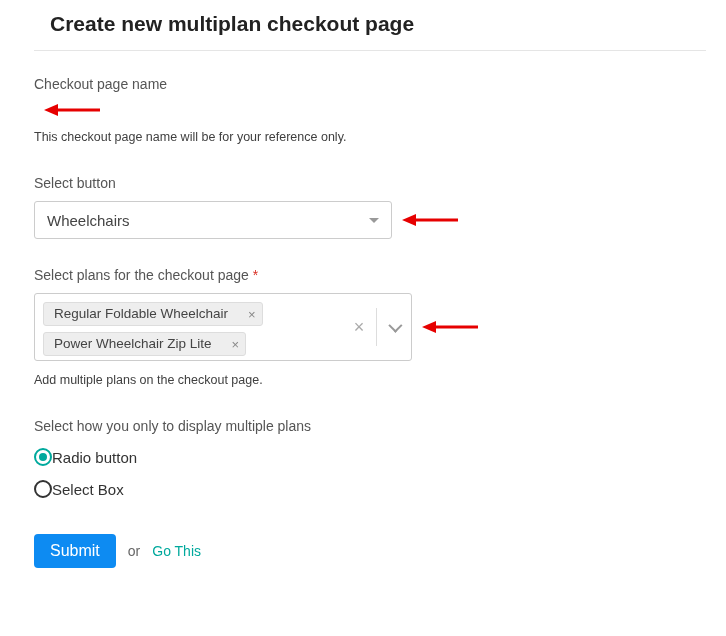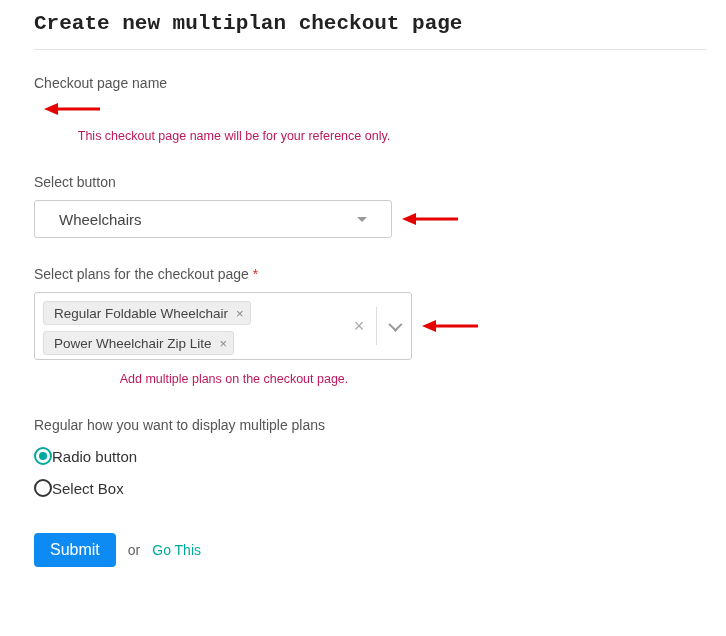--- a/index.html
+++ b/index.html
@@ -11,22 +11,21 @@
     color: #333;
     width: 726px;
   }
   .container {
     padding: 12px 20px 20px 34px;
   }
   h1.page-title {
     font-size: 21px;
     font-weight: 600;
     color: #222;
-    margin: 0 0 14px 0;
-    font-family: Liberation Mono, monospace;
+    margin: 0 0 14px 16px;
   }
   .hr {
     border: none;
     border-top: 1px solid #e5e5e5;
     margin: 0 0 25px 0;
   }
   .form-group {
     margin-bottom: 28px;
     position: relative;
     margin-top: 16px;
@@ -48,35 +47,34 @@
     border: 1px solid #ccc;
     border-radius: 3px;
     padding: 0 12px;
     font-size: 15px;
     color: #555;
     outline: none;
     background:#fff;
   }
   .helper {
     font-size: 12.5px;
-    color: #be185d;
+    color: #404040;
     margin-top: 9px;
     line-height: 1.6;
     max-width: 400px;
-    text-align: center;
   }
   .select-wrap {
     width: 358px;
     height: 38px;
     border: 1px solid #ccc;
     border-radius: 3px;
     display: flex;
     align-items: center;
     justify-content: space-between;
-    padding: 0 24px;
+    padding: 0 12px;
     cursor: pointer;
     background:#fff;
   }
   .select-value { font-size: 15px; color: #444; }
   .caret-down {
     width: 0; height: 0;
     border-left: 5px solid transparent;
     border-right: 5px solid transparent;
     border-top: 5px solid #999;
   }
@@ -97,22 +95,22 @@
     gap: 6px;
   }
   .chip {
     background: #eee;
     border: 1px solid #ddd;
     border-radius: 3px;
     padding: 4px 6px 4px 10px;
     font-size: 13.5px;
     color: #444;
     display: flex;
-    align-items: center;
-    gap: 8px;
+    align-items: flex-end;
+    gap: 20px;
     height: 24px;
   }
   .chip-x { color: #888; font-size: 13px; cursor: pointer; line-height:1; }
   .ms-controls {
     display: flex;
     align-items: center;
   }
   .ms-clear {
     width: 34px;
     display:flex; align-items:center; justify-content:center;
@@ -243,21 +241,21 @@
         <svg width="56" height="16" viewBox="0 0 56 16">
           <line x1="56" y1="8" x2="12" y2="8" stroke="#e60000" stroke-width="3"></line>
           <polygon points="0,8 14,2 14,14" fill="#e60000"></polygon>
         </svg>
       </span>
     </div>
     <div class="helper">Add multiple plans on the checkout page.</div>
   </div>
 
   <div class="form-group" style="margin-bottom:0">
-    <label class="label">Regular how you want to display multiple plans</label>
+    <label class="label">Select how you only to display multiple plans</label>
     <div class="radio-row">
       <span class="radio selected"></span>
       <span>Radio button</span>
     </div>
     <div class="radio-row">
       <span class="radio"></span>
       <span>Select Box</span>
     </div>
   </div>
 

